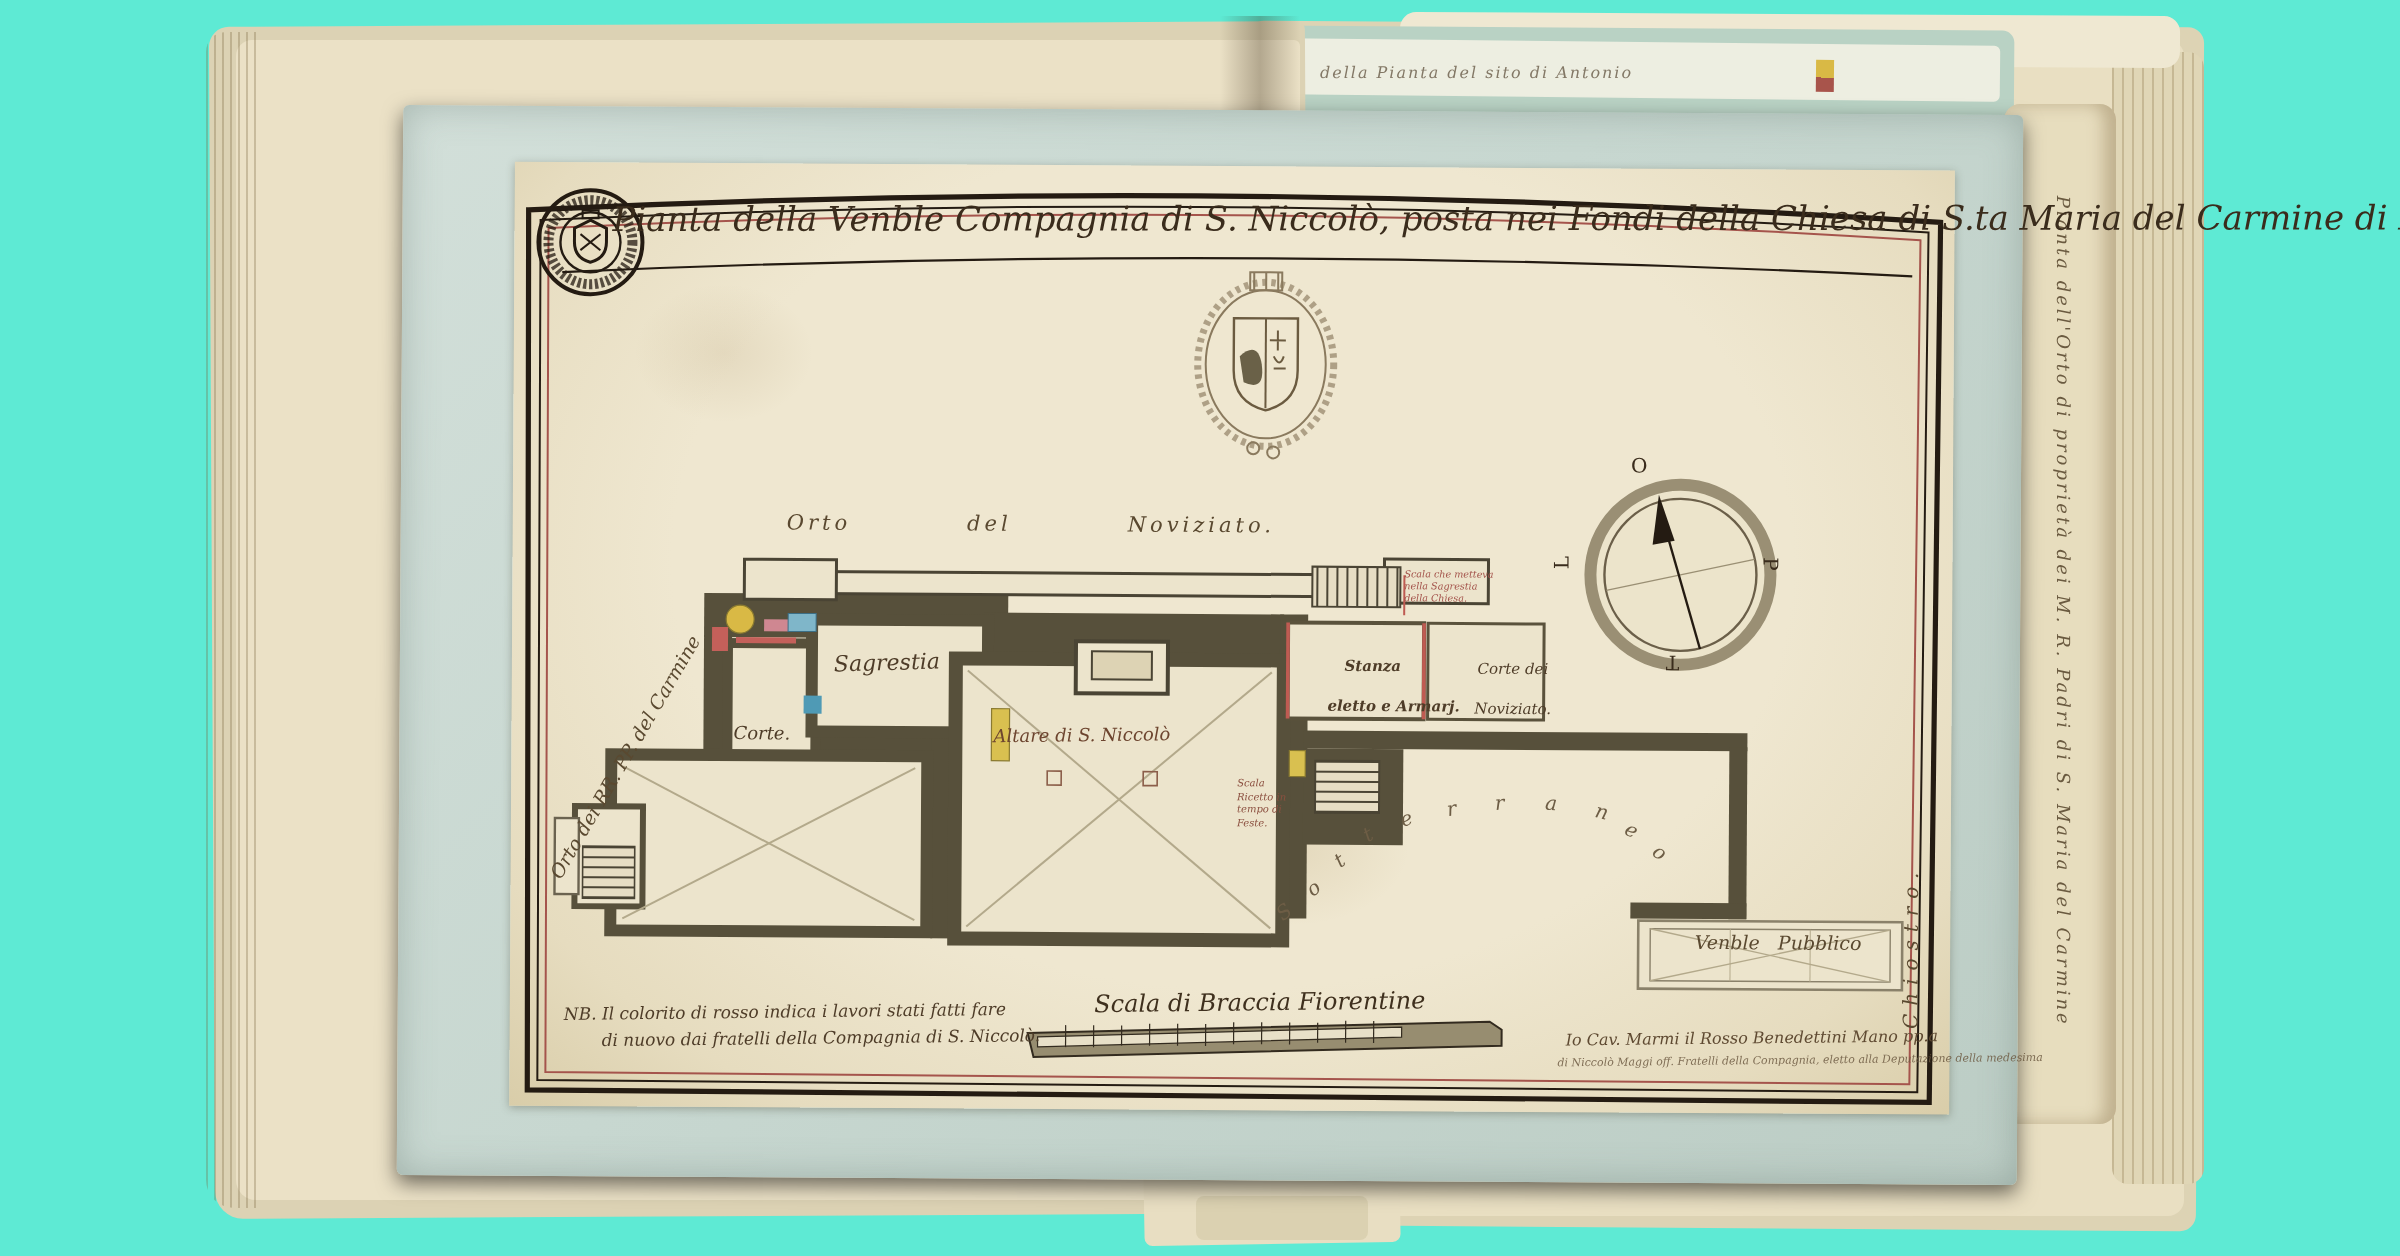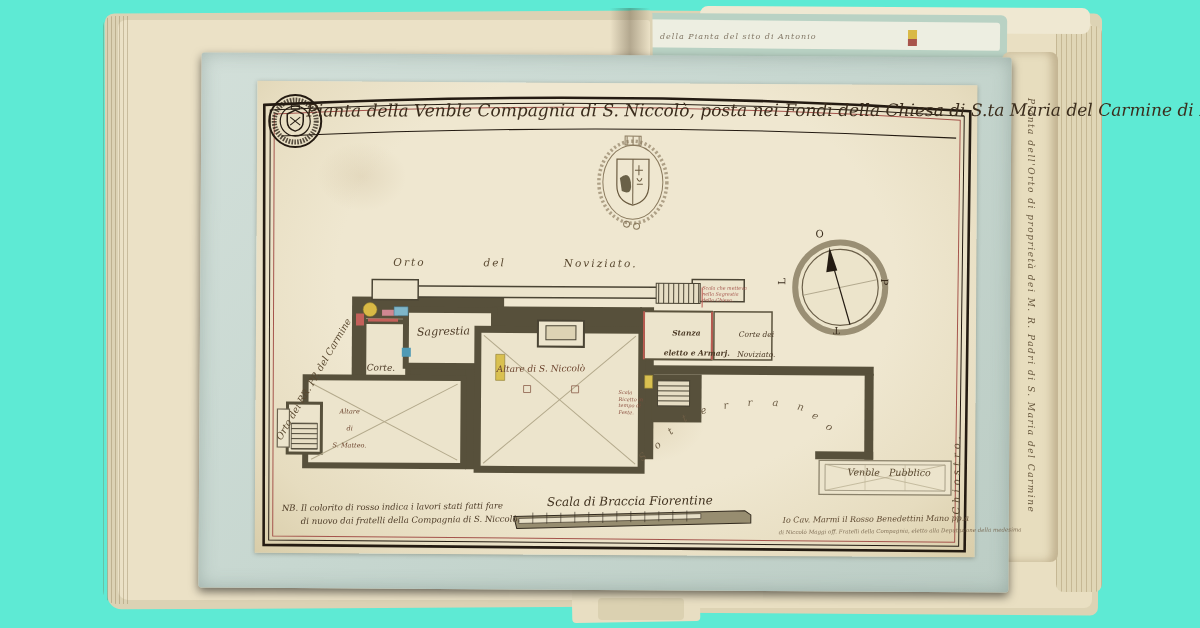--- a/index.html
+++ b/index.html
@@ -194,25 +194,20 @@
       <span class="lbl ctr" style="left:49px;top:17px;width:660px;font-size:17px;color:#3a2c1c;transform:rotate(-.4deg);">Pianta della Venble Compagnia di S. Niccolò, posta nei Fondi della Chiesa di S.ta Maria del Carmine di Firenze.</span>
 
       <span class="lbl" style="left:137px;top:174px;font-size:10.5px;letter-spacing:2px;word-spacing:14px;color:#5a4930;">Orto   del   Noviziato.</span>
 
       <span class="lbl" style="left:-42px;top:292px;width:200px;text-align:center;font-size:9.5px;color:#5a4930;transform:rotate(-60deg);">Orto dei RR. PP. del Carmine</span>
 
       <span class="lbl" style="left:161px;top:243px;font-size:11px;transform:rotate(-2deg);">Sagrestia</span>
       <span class="lbl" style="left:111px;top:260px;font-size:9px;margin-top:21px;">Corte.</span>
       <span class="lbl" style="left:241px;top:281px;font-size:9px;color:#6d452f;transform:rotate(-1deg);">Altare di S. Niccolò</span>
 
-      <span class="lbl ctr" style="left:60px;top:318px;width:52px;font-size:6.5px;color:#6d452f;line-height:1.3;">
-        <span>Altare</span><br>
-        <span>di</span><br>
-        <span>S. Matteo.</span>
-      </span>
 
       <span class="lbl ctr" style="left:387px;top:235px;width:66px;font-size:7.5px;line-height:1.35;font-weight:bold;">
         <span>Stanza</span><br>
         <span>eletto e Armarj.</span>
       </span>
       <span class="lbl ctr" style="left:456px;top:236px;width:70px;font-size:7.5px;line-height:1.35;">
         <span>Corte dei</span><br>
         <span>Noviziato.</span>
       </span>
 

